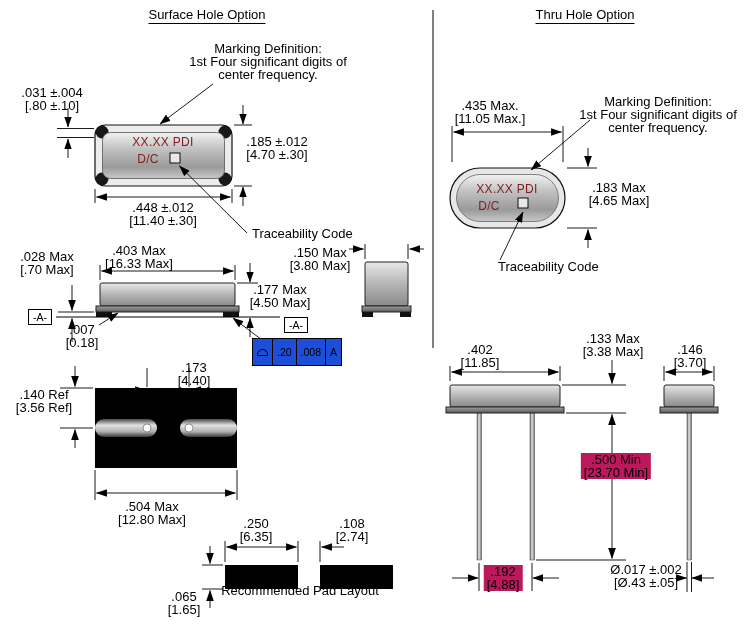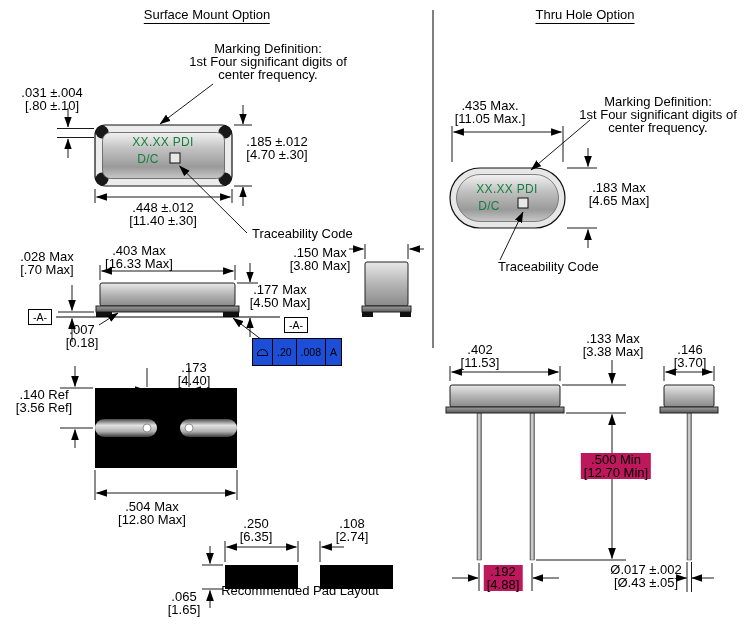--- a/index.html
+++ b/index.html
@@ -4,21 +4,21 @@
 <style>
   *{margin:0;padding:0;box-sizing:border-box}
   html,body{background:#fff}
   .canvas{position:relative;width:747px;height:627px;background:#fff;overflow:hidden;
           font-family:"Liberation Sans",sans-serif;color:#000}
   svg.linework{position:absolute;left:0;top:0}
   .lbl{position:absolute;font-size:13px;line-height:13px;white-space:nowrap}
   .ctr{transform:translateX(-50%);text-align:center}
   .title{font-size:13px;padding-bottom:2px;border-bottom:1px solid #000}
   .bg{background:#be185d;padding:0 3px}
-  .pkg-txt{font-size:12px;letter-spacing:.3px;color:#15803d}
+  .pkg-txt{font-size:12px;letter-spacing:.3px;color:#7f1d1d}
   .datum{border:1px solid #000;padding:0 4px;font-size:10.5px;line-height:14px;background:#fff}
   .fcf{position:absolute;display:flex;border:1px solid #000;height:28px;font-size:10.5px;
        line-height:14px;background:#1d4ed8;align-items:stretch}
   .fcf>div{padding:1px 4px;border-right:1px solid #000;display:flex;align-items:center}
   .fcf>div:last-child{border-right:none}
   .profile-sym{display:inline-block;width:11px;height:7px;border:1.2px solid #000;
                border-radius:11px 11px 0 0}
 </style>
 </head>
 <body>
@@ -198,21 +198,21 @@
       <line x1="532" y1="563" x2="532" y2="591"></line>
       <line x1="452" y1="578" x2="478" y2="578" marker-end="url(#ah)"></line>
       <line x1="559" y1="578" x2="533" y2="578" marker-end="url(#ah)"></line>
       <line x1="687" y1="562" x2="687" y2="592"></line>
       <line x1="691.5" y1="562" x2="691.5" y2="592"></line>
       <line x1="680.5" y1="578" x2="686.5" y2="578" marker-end="url(#ah)"></line>
       <line x1="714" y1="578" x2="692" y2="578" marker-end="url(#ah)"></line>
     </g>
   </svg>
 
-  <div class="lbl ctr title" style="left:207px;top:8px">Surface Mount Option</div>
+  <div class="lbl ctr title" style="left:207px;top:8px">Surface Hole Option</div>
 
   <div class="lbl ctr" style="left:268px;top:42px">
     <div>Marking Definition:</div>
     <div>1st Four significant digits of</div>
     <div>center frequency.</div>
   </div>
 
   <div class="lbl ctr" style="left:52px;top:86px">
     <div>.031 ±.004</div>
     <div>[.80 ±.10]</div>
@@ -326,31 +326,31 @@
 
   <div class="lbl" style="left:498px;top:260px">Traceability Code</div>
 
   <div class="lbl ctr" style="left:613px;top:332px">
     <div>.133 Max</div>
     <div>[3.38 Max]</div>
   </div>
 
   <div class="lbl ctr" style="left:480px;top:343px">
     <div>.402</div>
-    <div>[11.53]</div>
+    <div>[11.85]</div>
   </div>
 
   <div class="lbl ctr" style="left:690px;top:343px">
     <div>.146</div>
     <div>[3.70]</div>
   </div>
 
   <div class="lbl ctr bg" style="left:616px;top:453px">
     <div>.500 Min</div>
-    <div>[12.70 Min]</div>
+    <div>[23.70 Min]</div>
   </div>
 
   <div class="lbl ctr bg" style="left:503px;top:565px">
     <div>.192</div>
     <div>[4.88]</div>
   </div>
 
   <div class="lbl ctr" style="left:646px;top:563px">
     <div>Ø.017 ±.002</div>
     <div>[Ø.43 ±.05]</div>

